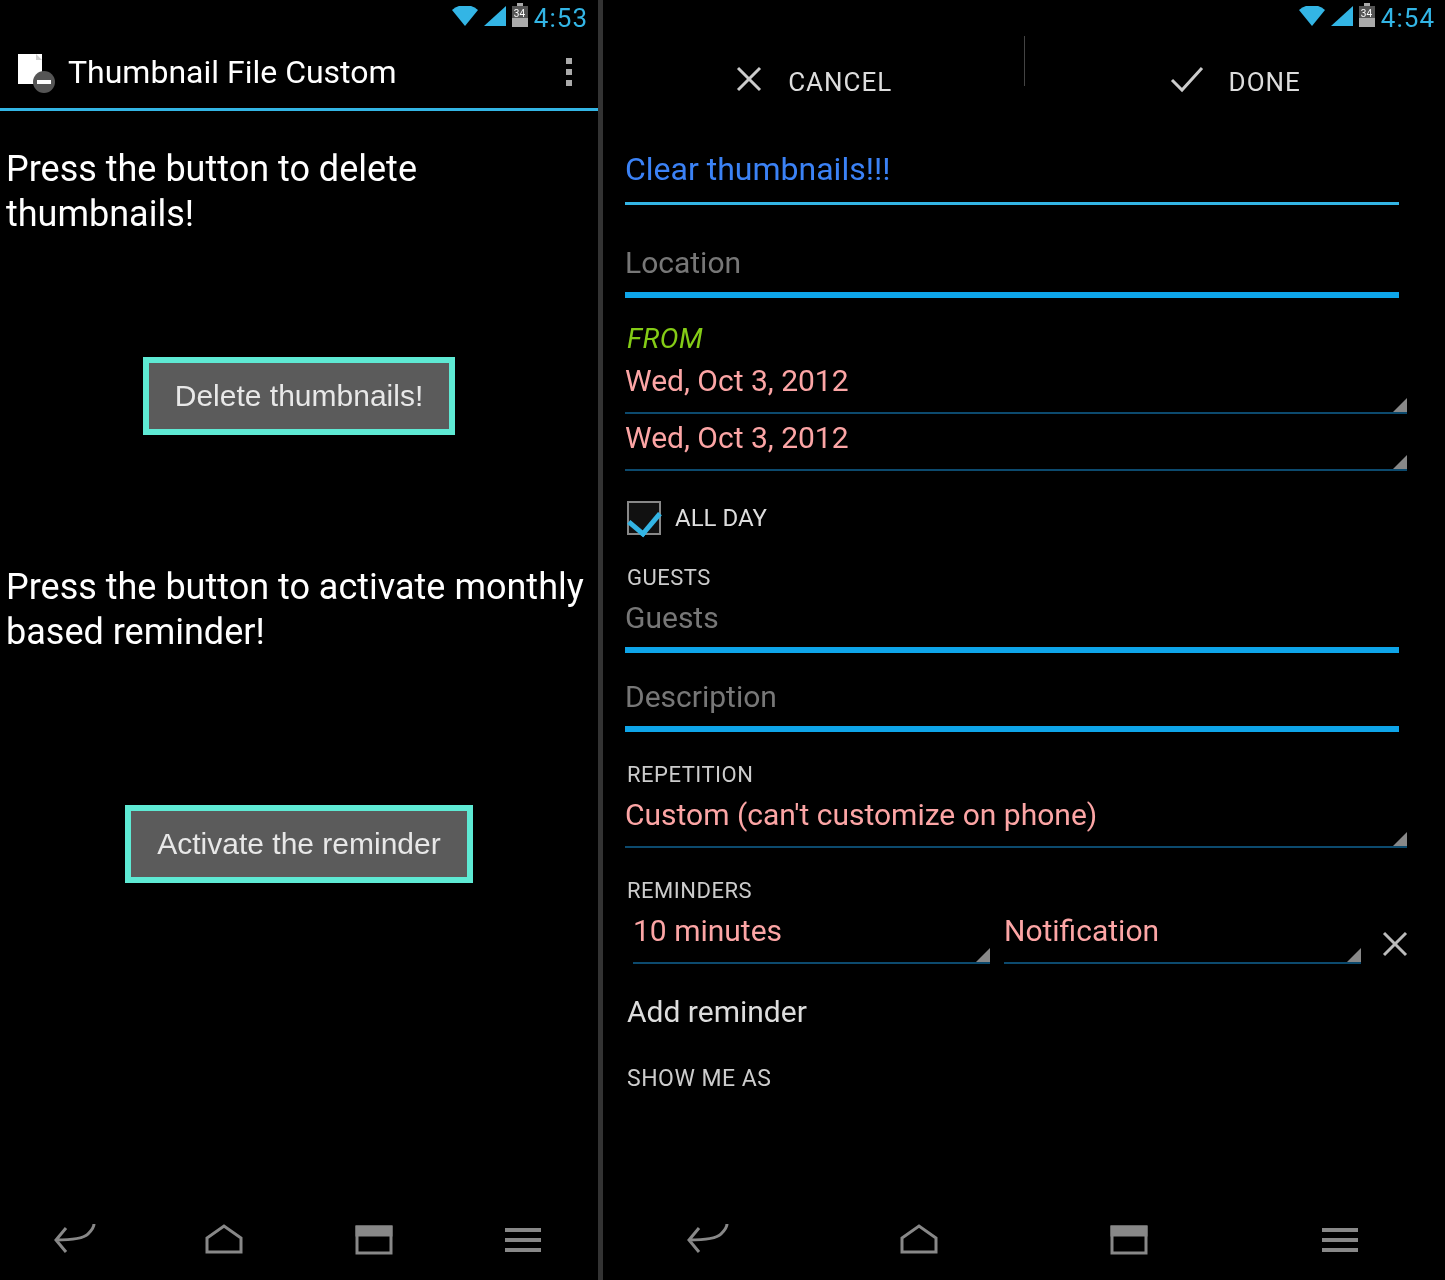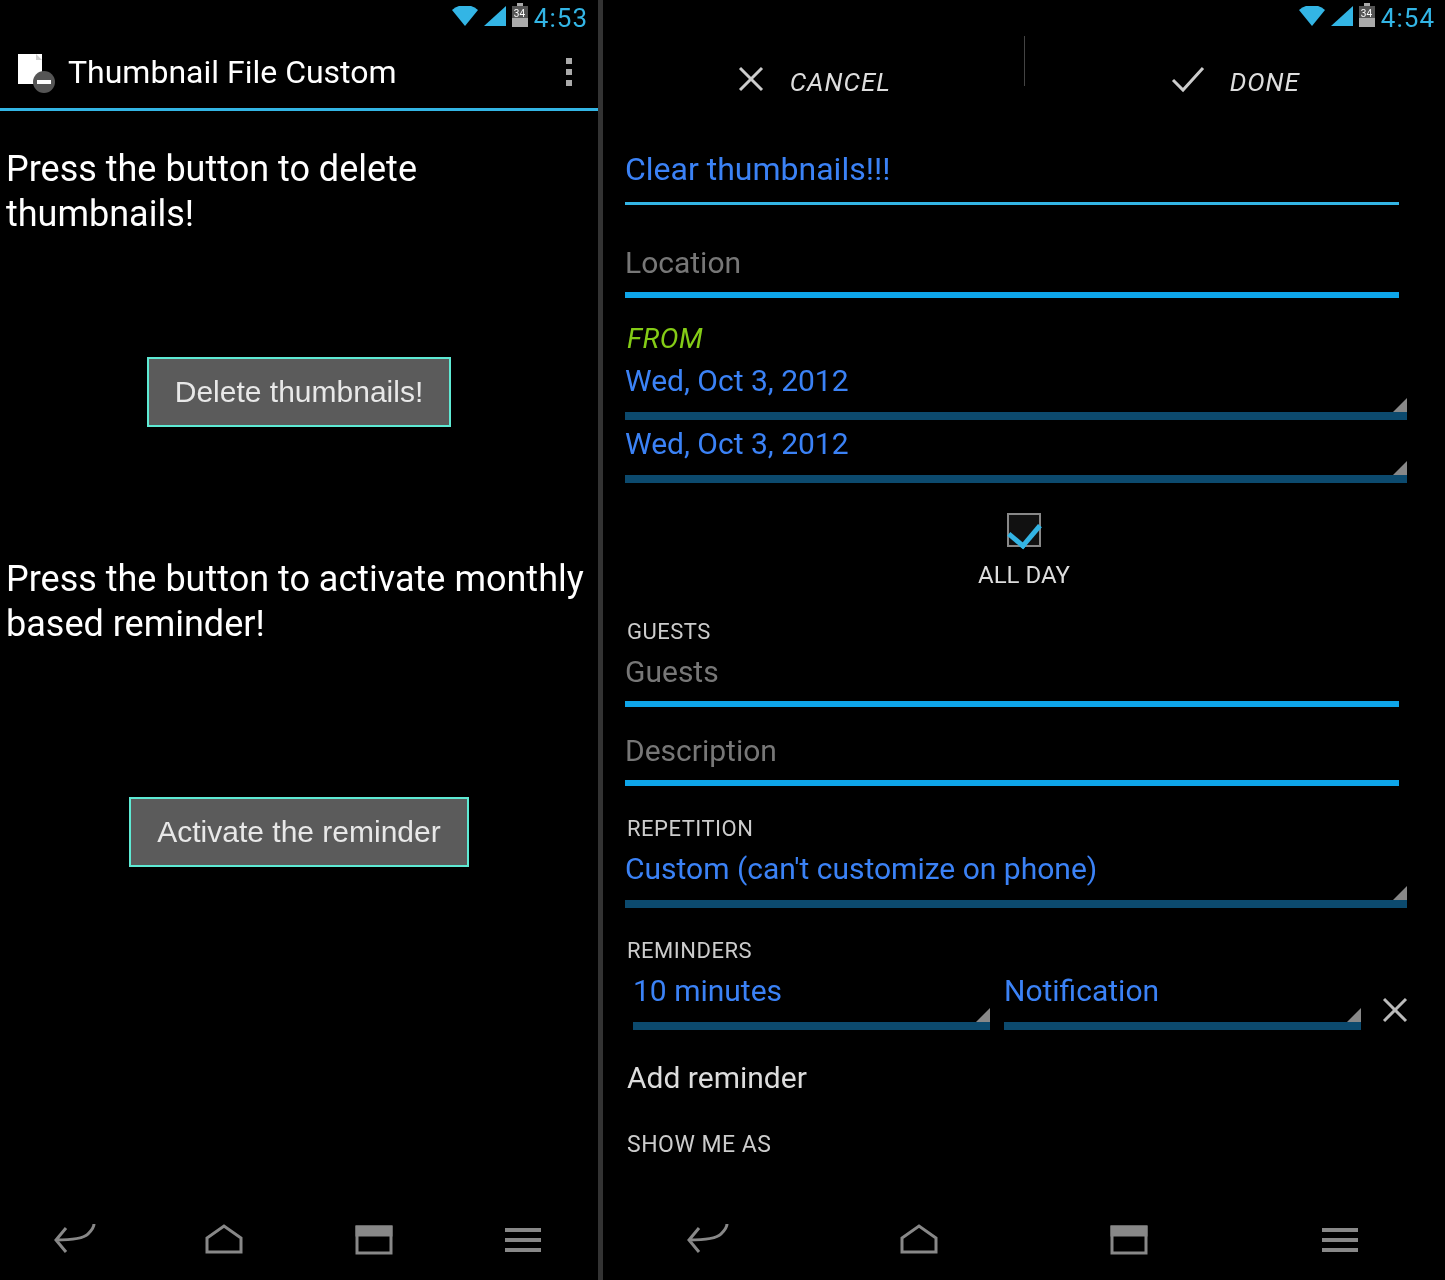--- a/index.html
+++ b/index.html
@@ -50,42 +50,41 @@
   }
   .overflow-dots span { width:6px; height:6px; background:#aaa; }
 
   .app-icon { width:40px; height:40px; position:relative; }
 
   
   .body-left { flex:1; padding: 36px 0 0 0; }
   .instr { color:#fff; font-size: 36px; line-height: 1.25; padding: 0 6px; font-weight:400; }
   .btn-holo {
     background:#5b5b5b;
-    border:2px solid #5eead4;
+    border:6px solid #5eead4;
     color:#e8e8e8;
     font-size:30px;
     padding: 16px 26px;
     margin: 0 auto;
     display:block;
   }
 
   
   .navbar {
     height: 80px;
     display:flex;
     justify-content:space-around;
     align-items:center;
   }
   .navbtn { width:70px; height:40px; display:flex; align-items:center; justify-content:center; }
 
   
   .cd-header {
     height: 92px;
     display:flex;
-    font-style:italic;
   }
   .cd-half {
     flex:1; display:flex; align-items:center; justify-content:center; gap:24px;
     color:#ddd; font-size:26px; letter-spacing:1px;
   }
   .cd-sep { width:1px; height:50px; background:#444; }
 
   
   .form { flex:1; padding: 6px 18px 0 18px; overflow:hidden; }
   .title-input {
@@ -95,33 +94,33 @@
     margin: 8px 4px 34px 4px;
   }
   .field-input {
     color:#777; font-size:30px; padding: 6px 0 12px 0;
     border-bottom: 6px solid #0ea5e9;
     width: 96%;
     margin: 0 4px;
   }
   .field-label { color:#84cc16; font-size:28px; letter-spacing:0.5px; margin: 24px 6px 2px 6px; font-style: italic; }
   .spinner {
-    color:#3b82f6; font-size:30px; padding: 6px 0 14px 0;
-    border-bottom: 8px solid #0c4a6e;
+    color:#fca5a5; font-size:30px; padding: 6px 0 14px 0;
+    border-bottom: 2px solid #0c4a6e;
     width: 97%;
     margin: 0 4px;
     position: relative;
   }
   .spinner::after {
     content:""; position:absolute; right:0; bottom:0;
     width:0; height:0; border-left:14px solid transparent; border-bottom:14px solid #888;
   }
   .row-gap { height: 20px; }
 
-  .checkbox-row { display:flex; align-items:center; gap:14px; margin: 30px 6px 8px 6px; flex-direction: column; }
+  .checkbox-row { display:flex; align-items:center; gap:14px; margin: 30px 6px 8px 6px; }
   .checkbox {
     width:34px; height:34px; border:2px solid #888; position:relative; background:#111;
   }
   .checkbox.checked::after {
     content:""; position:absolute; left:5px; top:2px;
     width:16px; height:24px; border-right:5px solid #33b5e5; border-bottom:5px solid #33b5e5;
     transform: rotate(40deg);
   }
   .checkbox-label { color:#ddd; font-size:24px; }
 

